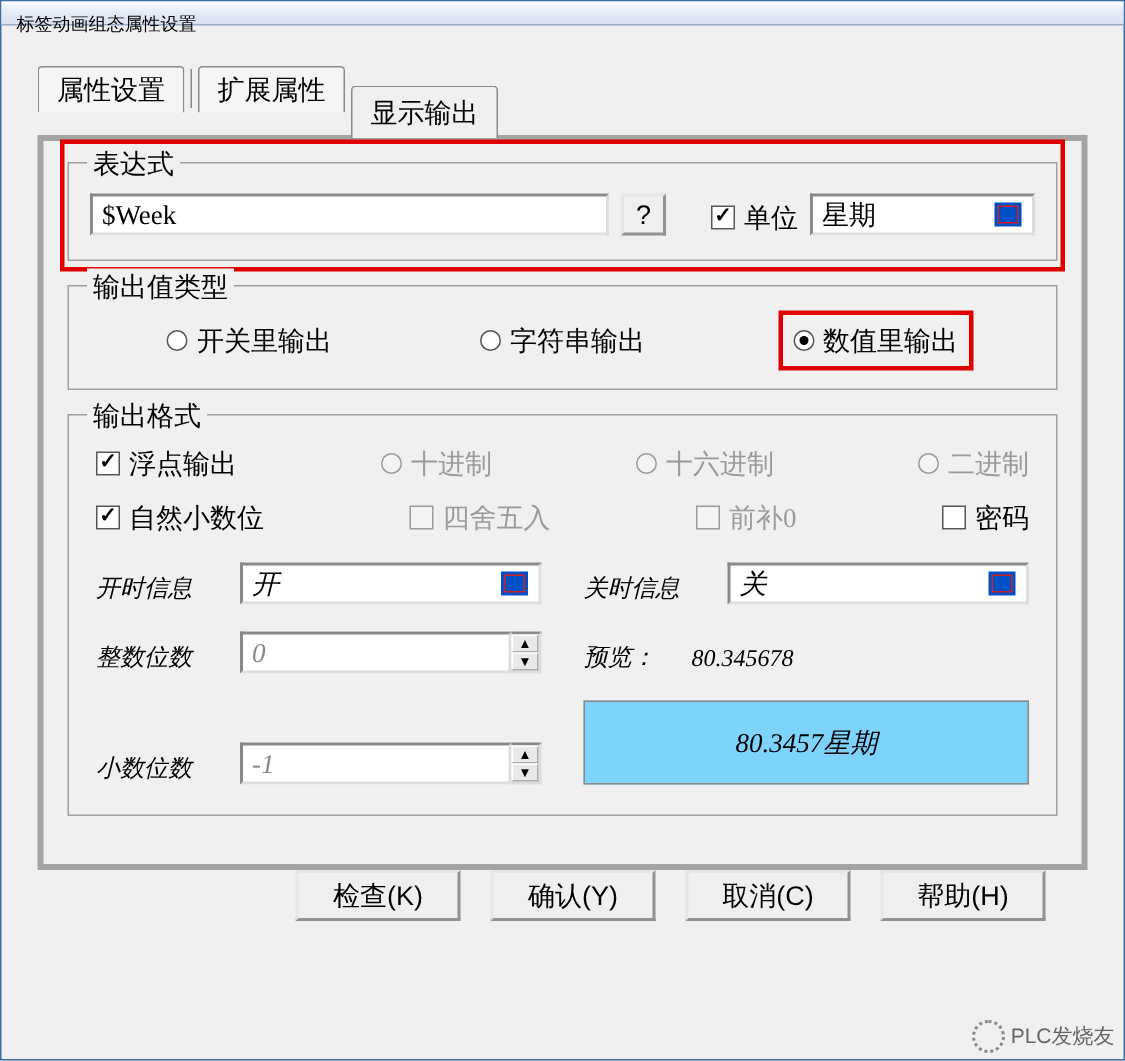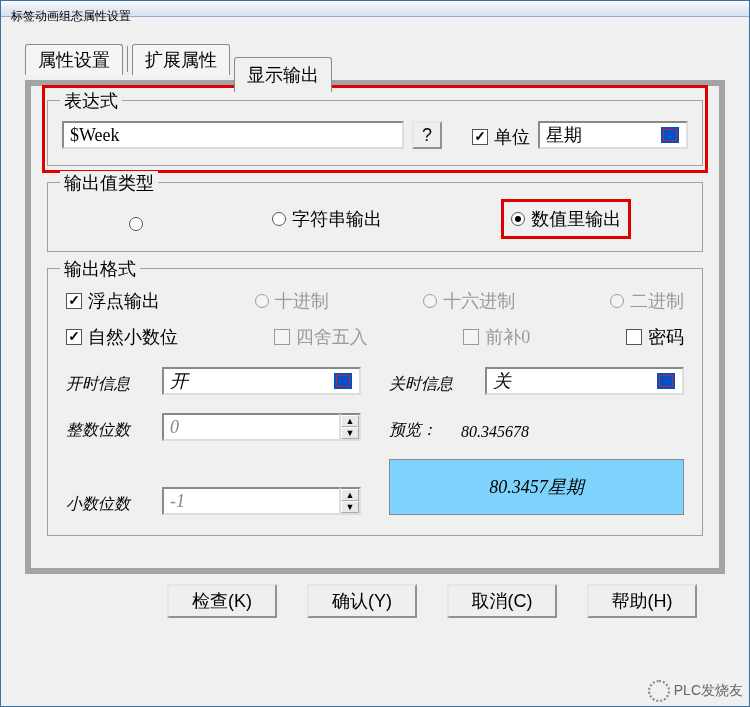--- a/index.html
+++ b/index.html
@@ -54,25 +54,25 @@
     top: 16px;
     z-index: 3;
   }
   .sep {
     width: 1px;
     height: 26px;
     background: #8a8a8a;
     align-self: center;
   }
   .tabpanel {
-    border: 6px solid #a3a3a3;
+    border: 4px solid #a3a3a3;
     background: #f0f0f0;
     padding: 14px 16px 16px 16px;
     position: relative;
-    top: 4px;
+    top: 14px;
   }
   .group {
     border: 1px solid #a0a0a0;
     padding: 20px 14px 16px 14px;
     margin-bottom: 16px;
     position: relative;
   }
   .group-label {
     position: absolute;
     top: -12px;
@@ -152,21 +152,21 @@
     border: 2px inset #ddd; border-left:none;
   }
   .spin-btns div {
     width:18px; flex:1;
     background:#e9e9e9;
     border:1px outset #fff;
     font-size:9px; text-align:center; line-height:10px;
     cursor:pointer;
   }
   .footer-btns {
-    display:flex; gap: 30px;
+    display:flex; gap: 20px;
     justify-content: flex-end;
     padding: 14px 28px 0 0;
   }
   .footer-btns .btn {
     width: 110px; height: 34px; font-size: 18px;
   }
   .watermark {
     position:absolute; right: 6px; bottom: 4px;
     display:flex; align-items:center; gap:4px;
     color:#666; font-size:14px; font-family: sans-serif;
@@ -212,20 +212,21 @@
           </div>
         </div>
         <div class="red-outline" style="top:-16px; left:-6px; right:-6px; bottom:-8px;"></div>
       </div>
 
       <div class="group">
         <span class="group-label">输出值类型</span>
         <div class="row" style="justify-content:space-around; padding: 4px 6px;">
           <span class="radio">
             <span class="rad-circle"></span>
+            <span>开关里输出</span>
           </span>
           <span class="radio">
             <span class="rad-circle"></span>
             <span>字符串输出</span>
           </span>
           <span class="radio" style="position:relative;">
             <span class="rad-circle">
                 <span class="rad-dot"></span>
               </span>
             <span>数值里输出</span>

